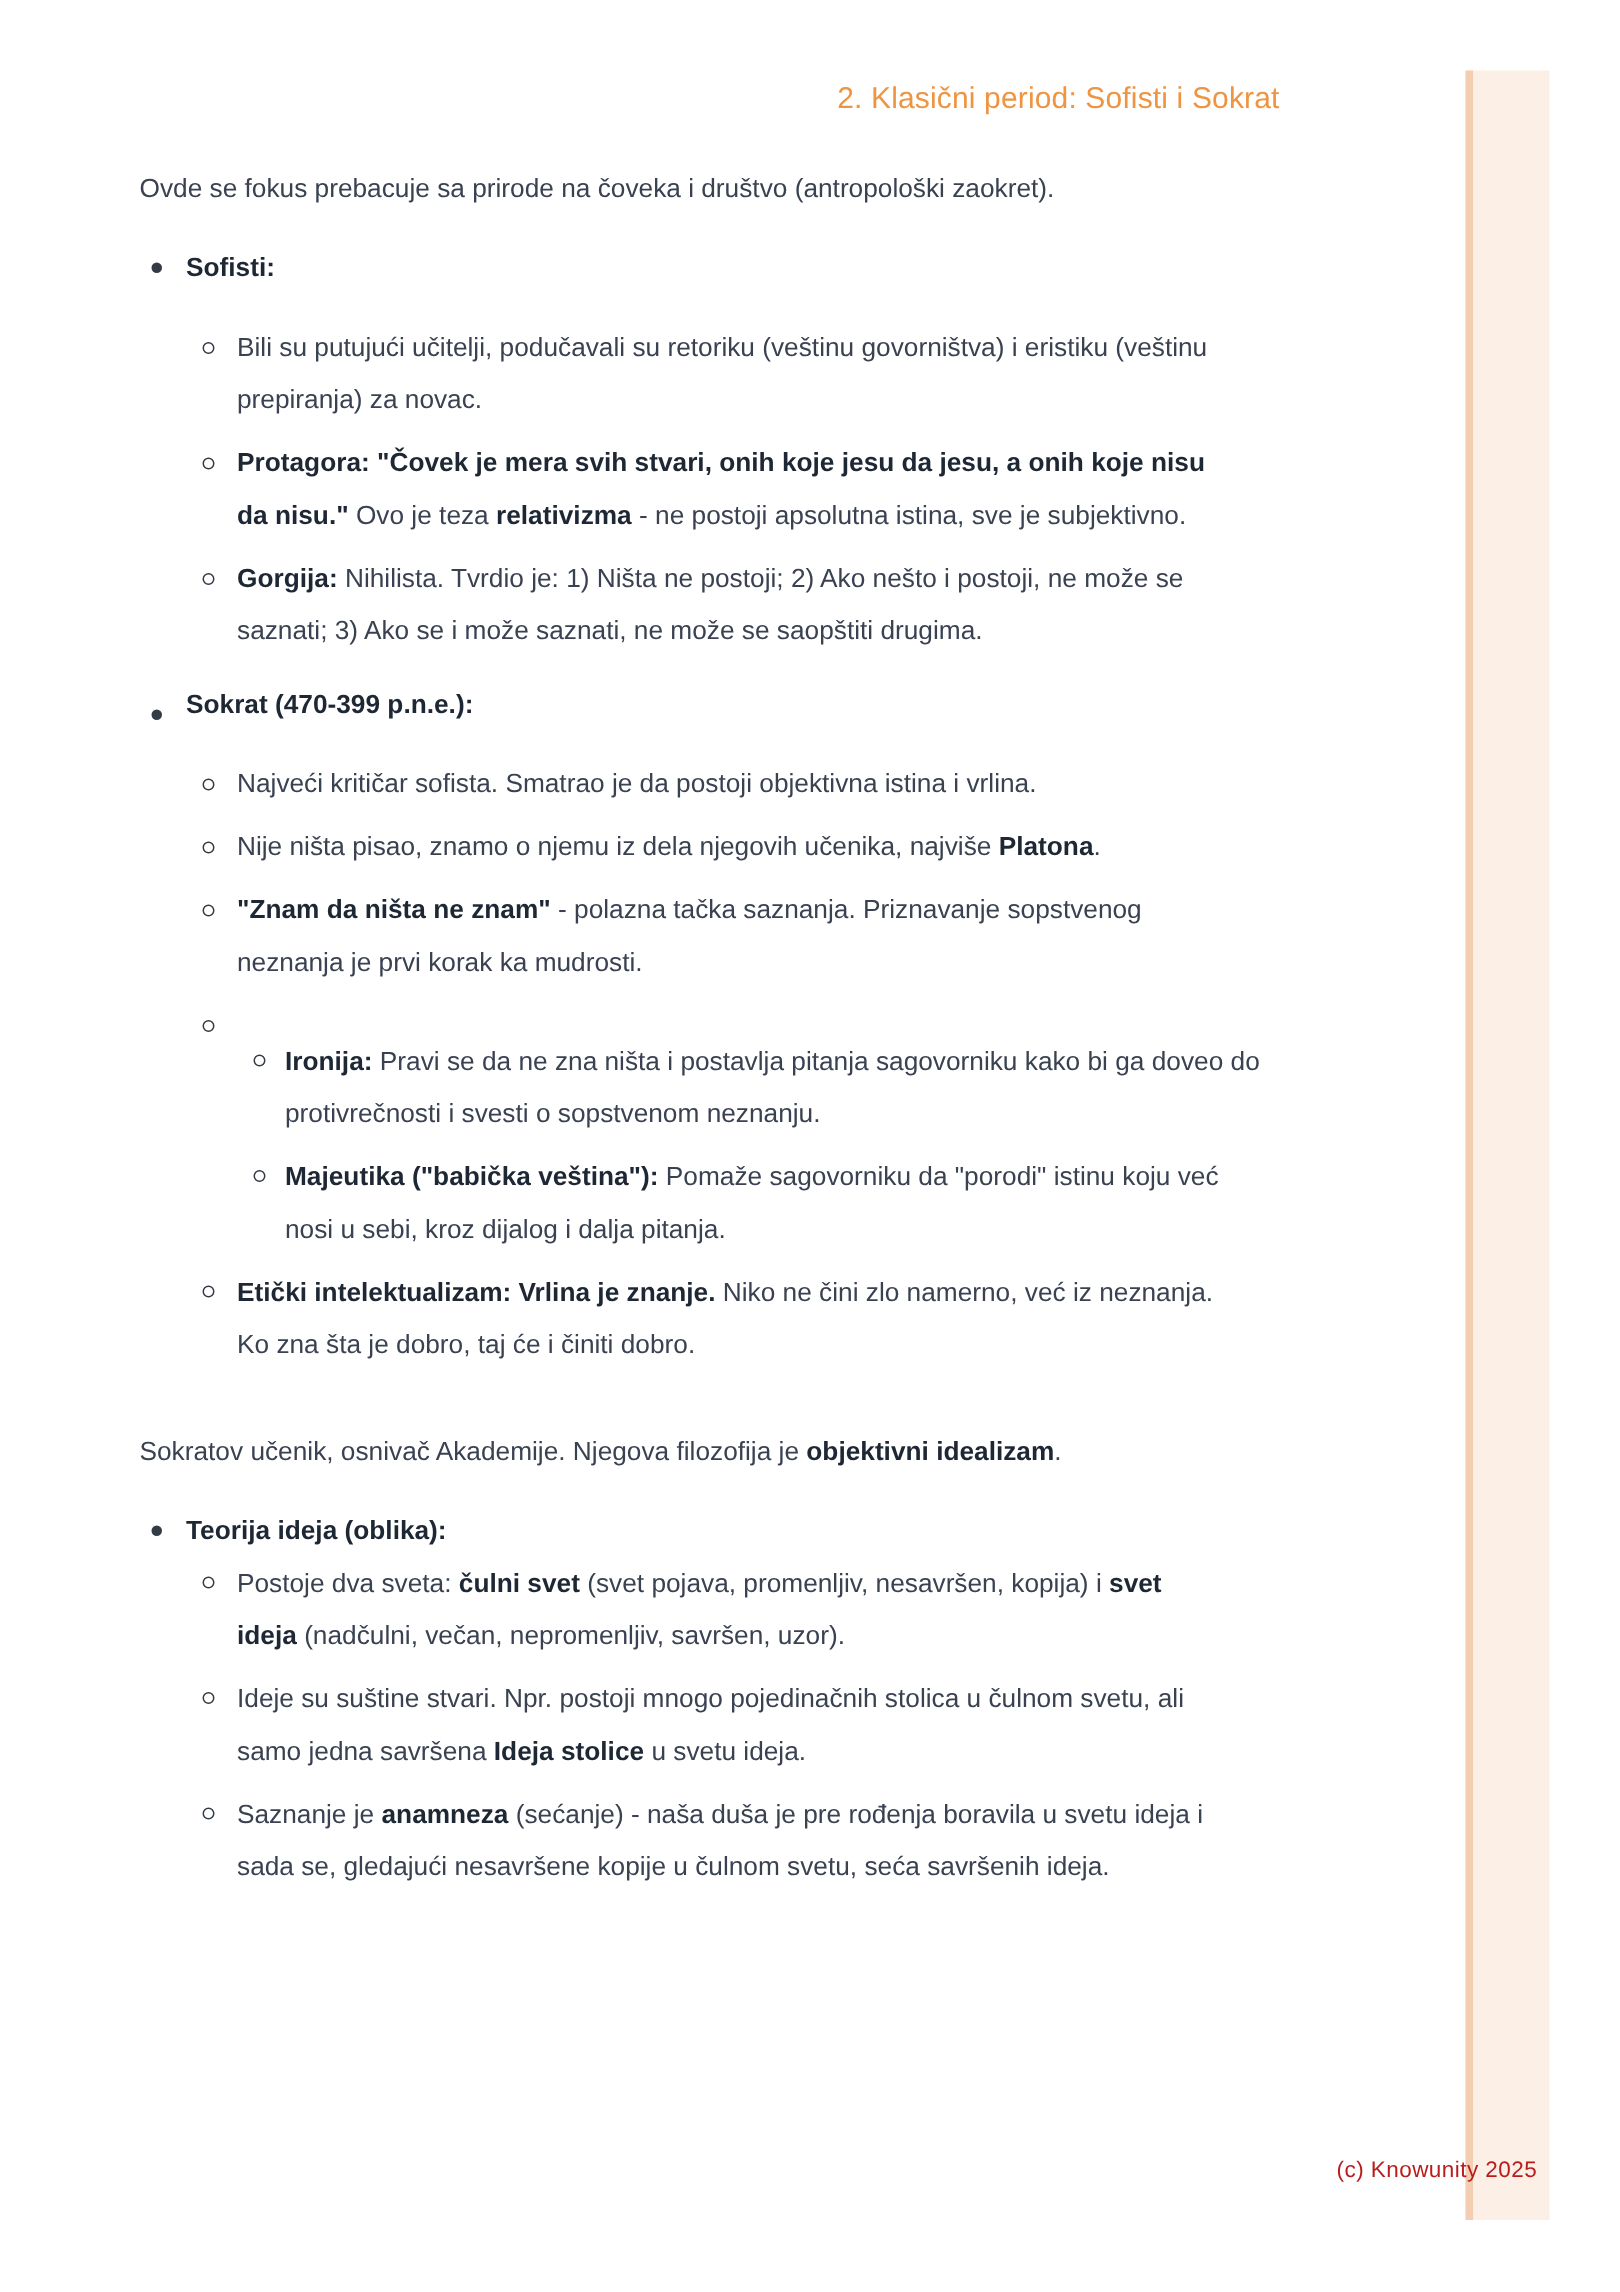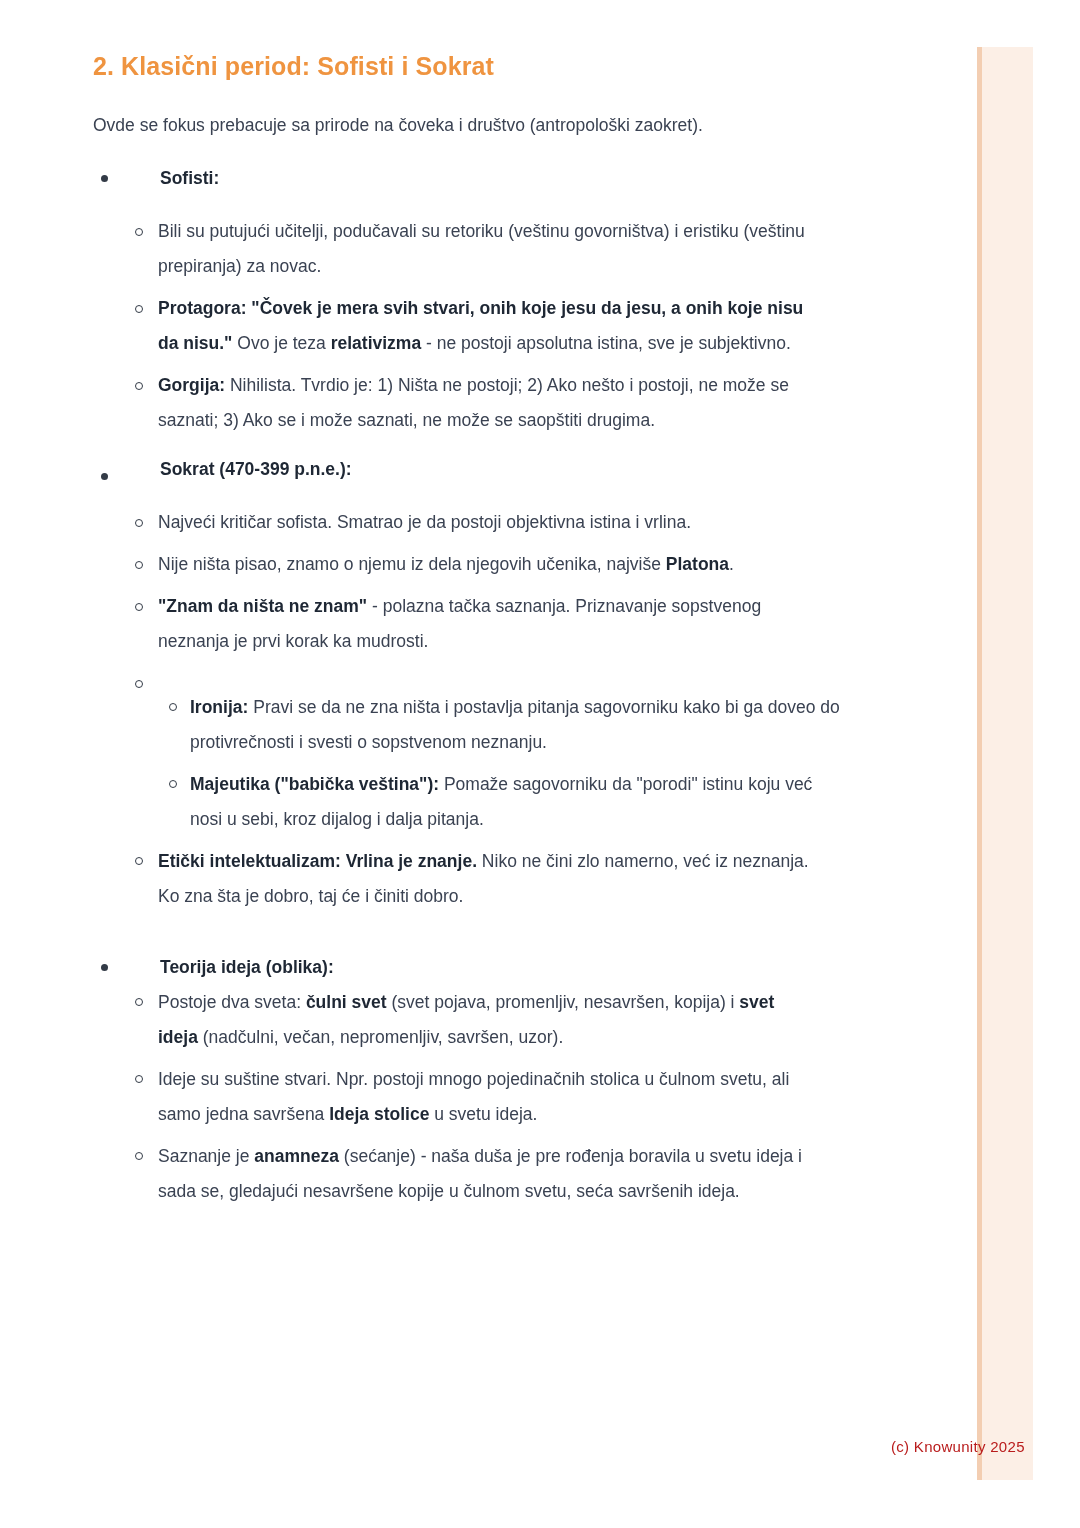--- a/index.html
+++ b/index.html
@@ -33,25 +33,26 @@
     left:93px; top:0;
     width:760px;
     padding-top:50px;
     font-size:17.5px;
     line-height:35px;
     z-index:0;
   }
   .section + .section { margin-top:36px; }
   .heading {
     margin:0;
-    font-size:25px;
+    font-size:20px;
     line-height:32px;
-    font-weight:700;
+    font-weight:400;
     color:var(--accent,#ef9440);
     letter-spacing:0.1px;
+    text-align:right;
   }
   .intro { margin:26px 0 0 0; max-width:745px; }
   strong { color:#1e2734; font-weight:700; }
   ul { margin:0; padding:0; list-style:none; }
   .lvl1 { margin-top:18px; }
   .lvl1 > li + li { margin-top:14px;align-items:center; }
   .sec-0 .lvl2 { margin-top:18px; }
   .sec-1 .lvl2 { margin-top:0; }
   .lvl3 { margin-top:2px; }
   .lvl2 > li + li, .lvl3 > li + li { margin-top:7px; }
@@ -64,21 +65,21 @@
   }
   .ring {
     width:8px; height:8px; border-radius:50%;
     border:1.8px solid #333b47; box-sizing:border-box;
     background:transparent;
     margin:13.5px 0 0 0;
   }
   .lvl2 > li > .ring { margin-right:15px; }
   .lvl3 > li > .ring { margin-right:13px; }
   .li-text { flex:1 1 0; min-width:0; }
-  .lvl1 > li > .li-text { max-width:724px;margin-left:36px; }
+  .lvl1 > li > .li-text { max-width:724px; }
   .lvl2 > li > .li-text { max-width:660px; }
   .lvl3 > li > .li-text { max-width:650px; }
   li > ul { flex-basis:100%; }
   .lvl2 { padding-left:42px; }
   .lvl3 { padding-left:34px; }
 </style>
 </head>
 <body>
 
 <div class="page">
@@ -137,20 +138,21 @@
               </li>
               <li>
                 <span class="marker ring"></span>
                 <div class="li-text"><strong>Etički intelektualizam: Vrlina je znanje.</strong><span> Niko ne čini zlo namerno, već iz neznanja. Ko zna šta je dobro, taj će i činiti dobro.</span></div>
               </li>
             </ul>
           </li>
         </ul>
       </section>
       <section class="section sec-1">
+        <p class="intro"><span>Sokratov učenik, osnivač Akademije. Njegova filozofija je </span><strong>objektivni idealizam</strong><span>.</span></p>
         <ul class="lvl1">
           <li>
             <span class="marker dot"></span>
             <div class="li-text"><strong>Teorija ideja (oblika):</strong></div>
             <ul class="lvl2">
               <li>
                 <span class="marker ring"></span>
                 <div class="li-text"><span>Postoje dva sveta: </span><strong>čulni svet</strong><span> (svet pojava, promenljiv, nesavršen, kopija) i </span><strong>svet ideja</strong><span> (nadčulni, večan, nepromenljiv, savršen, uzor).</span></div>
               </li>
               <li>

